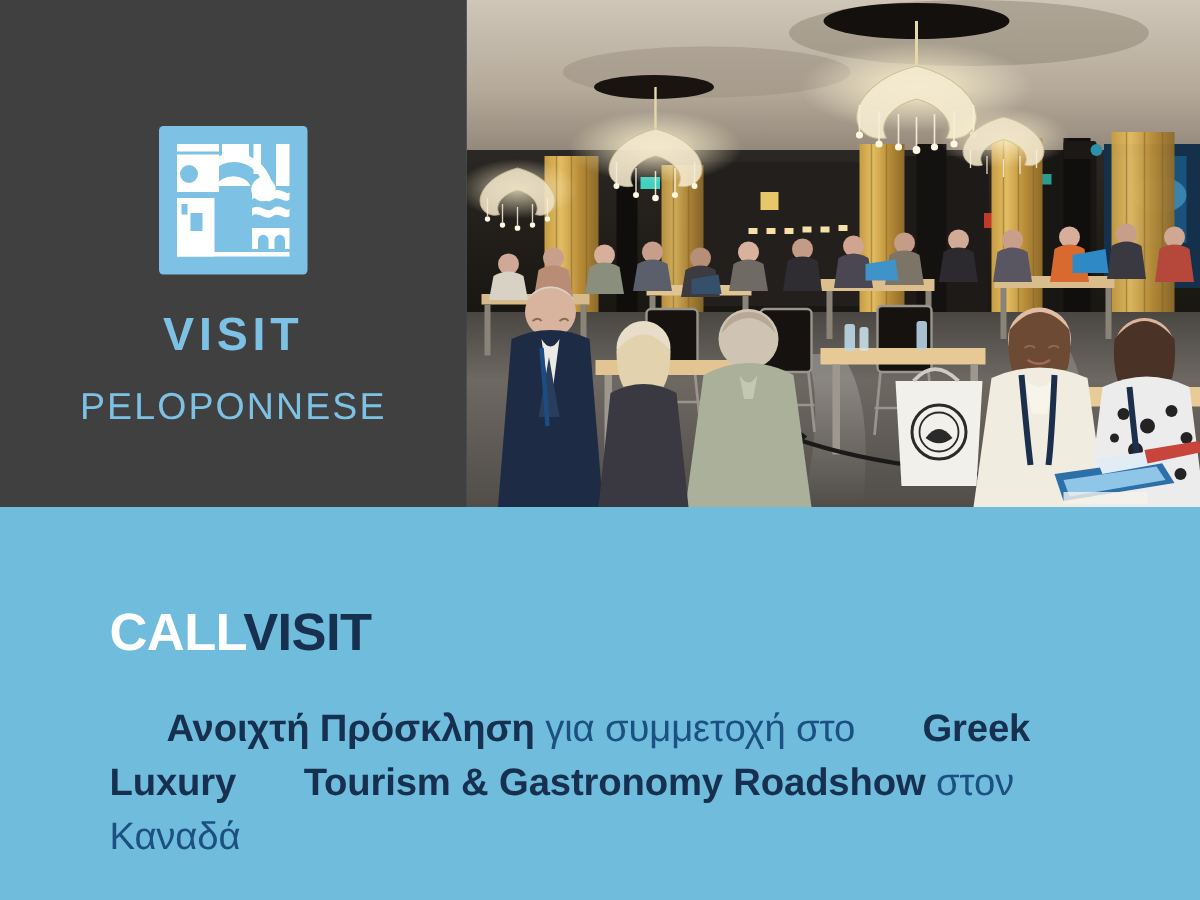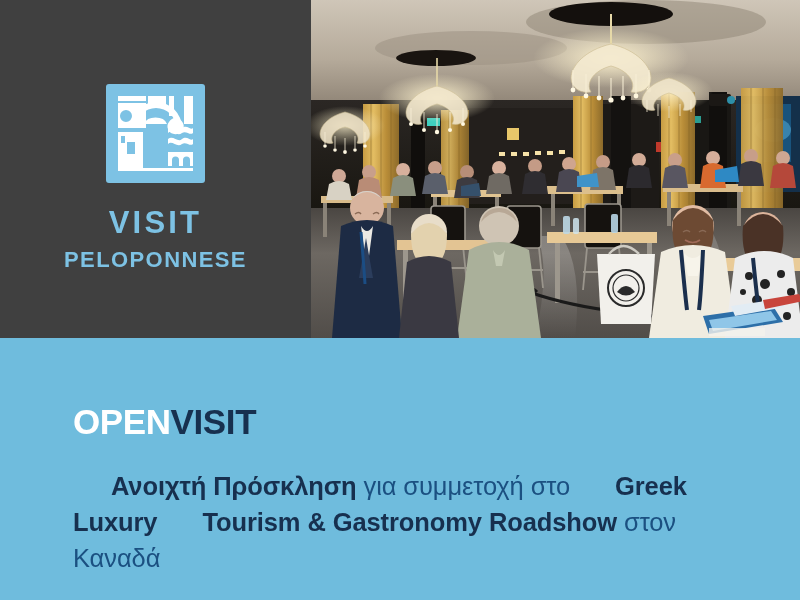--- a/index.html
+++ b/index.html
@@ -47,25 +47,25 @@
   .logo-word-top {
     color:#7dc2e4;
     font-size:31px;
     font-weight:bold;
     letter-spacing:3.2px;
     line-height:1;
     margin-top:24px;
   }
   .logo-word-bottom {
     color:#7dc2e4;
-    font-size:22px;
-    font-weight:bold;
+    font-size:25px;
+    font-weight:normal;
     letter-spacing:1.4px;
     line-height:1;
-    margin-top:11px;
+    margin-top:21px;
   }
 
   
   .photo-panel {
     flex:1 1 auto;
     height:338px;
     position:relative;
     overflow:hidden;
     background:#241e1a;
   }
@@ -531,21 +531,21 @@
 
           <rect x="0" y="0" width="489" height="338" fill="none"></rect>
         </svg>
       </div>
     </div>
   </div>
 
   <div class="bottom-band">
 
     <div class="opencall">
-      <span class="w-open">OPEN</span><span class="w-call">VISIT</span>
+      <span class="w-open">CALL</span><span class="w-call">VISIT</span>
     </div>
 
     <div class="subhead">
       <b>Ανοιχτή Πρόσκληση</b><span class="lite"> για συμμετοχή στο </span><b>Greek Luxury</b>
       <b>Tourism &amp; Gastronomy Roadshow</b><span class="lite"> στον Καναδά</span>
     </div>
   </div>
 
 </div>
 

